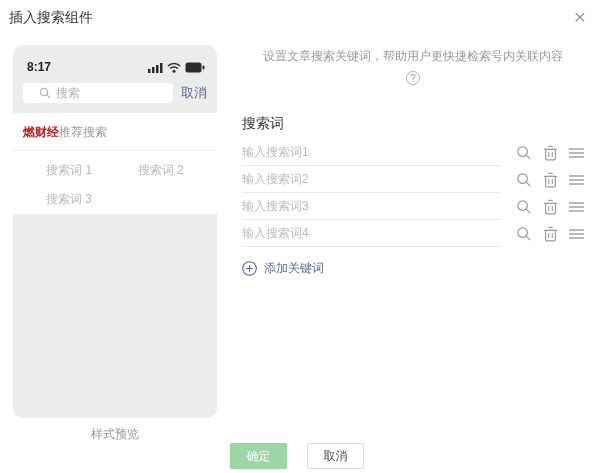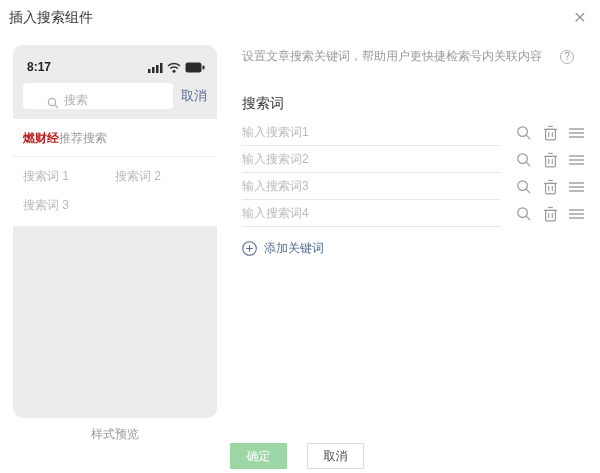--- a/index.html
+++ b/index.html
@@ -8,34 +8,34 @@
 
   .dialog-title { position:absolute; left:9px; top:9px; font-size:14px; color:#353535; }
   .close-btn { position:absolute; right:14px; top:6px; font-size:21px; color:#9a9a9a; line-height:1; cursor:pointer; font-weight:300; }
 
   
   .phone { position:absolute; left:13px; top:45px; width:204px; height:373px; background:#ececec; border-radius:10px; overflow:hidden; }
   .status-row { display:flex; justify-content:space-between; align-items:center; padding:15px 12px 3px 14px; }
   .status-time { font-size:12px; font-weight:bold; color:#1f1f1f; }
   .status-icons { display:flex; align-items:center; gap:4px; }
   .search-row { display:flex; align-items:center; padding:6px 10px 10px 10px; gap:8px; }
-  .search-box { flex:1; background:#fff; border-radius:4px; height:26px; display:flex; align-items:flex-end; padding:0 24px; gap:5px; }
+  .search-box { flex:1; background:#fff; border-radius:4px; height:20px; display:flex; align-items:center; padding:0 16px; gap:5px; }
   .search-ph { font-size:12px; color:#b2b2b2; }
   .cancel-link { font-size:13px; color:#576b95; }
   .white-section { background:#fff; }
   .rec-row { padding:11px 10px 9px 10px; font-size:12px; border-bottom:1px solid #efefef; }
   .rec-account { color:#b91c1c; font-weight:bold; }
   .rec-label { color:#9a9a9a; }
-  .kw-grid { display:grid; grid-template-columns:1fr 1fr; padding:11px 10px 12px 10px; row-gap:12px; }
+  .kw-grid { display:grid; grid-template-columns:1fr 1fr; padding:11px 10px 6px 10px; row-gap:12px;text-align:center; }
   .kw-item { font-size:12px; color:#b9b9b9; }
   .preview-caption { position:absolute; left:13px; top:426px; width:204px; text-align:center; font-size:12px; color:#9a9a9a; }
 
   
   .panel { position:absolute; left:242px; top:48px; width:342px; }
-  .desc-row { display:flex; align-items:center; gap:18px; }
+  .desc-row { display:flex; align-items:center; gap:6px;flex-direction:column; }
   .desc-text { font-size:12px; color:#9a9a9a; }
   .help-icon { width:14px; height:14px; border:1px solid #b0b0b0; border-radius:50%; color:#9a9a9a; font-size:10px; display:inline-flex; align-items:center; justify-content:center; }
   .section-label { margin-top:30px; font-size:14px; color:#353535; }
   .rows { margin-top:6px; }
   .kw-row { display:flex; align-items:center; height:27px; }
   .kw-input { flex:1; border:none; outline:none; border-bottom:1px solid #e8e8e8; height:100%; font-size:12px; color:#353535; background:transparent; margin-right:16px; font-family:"Liberation Sans","DejaVu Sans",sans-serif; }
   .kw-input::placeholder { color:#bcbcbc; }
   .row-icons { display:flex; align-items:center; gap:11px; }
   .row-icons svg { display:block; cursor:pointer; }
   .add-row { margin-top:13px; display:flex; align-items:center; gap:7px; cursor:pointer; }

